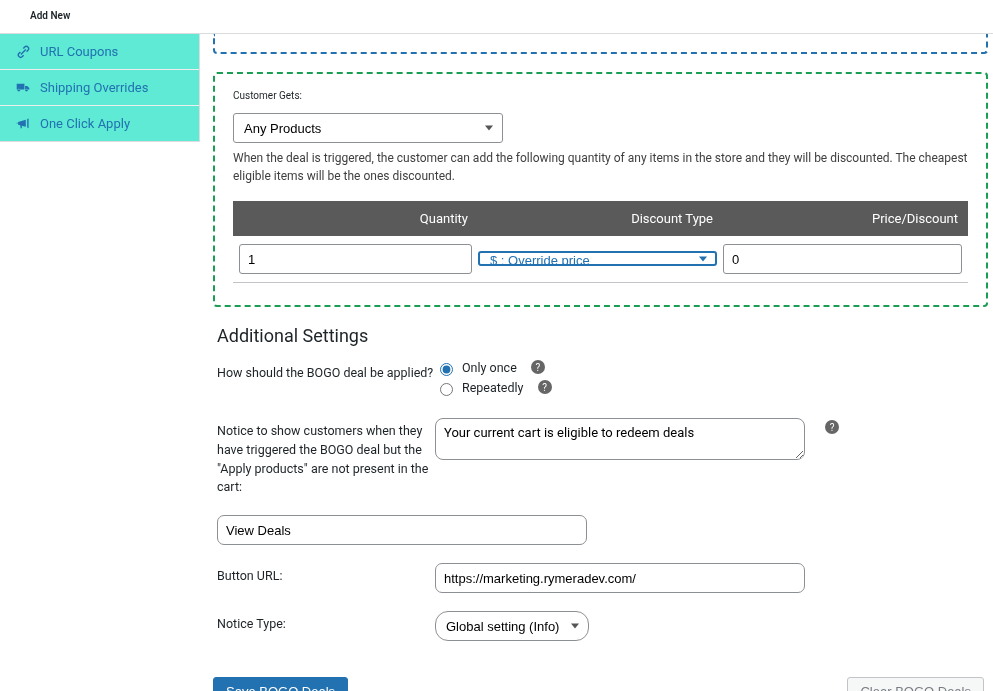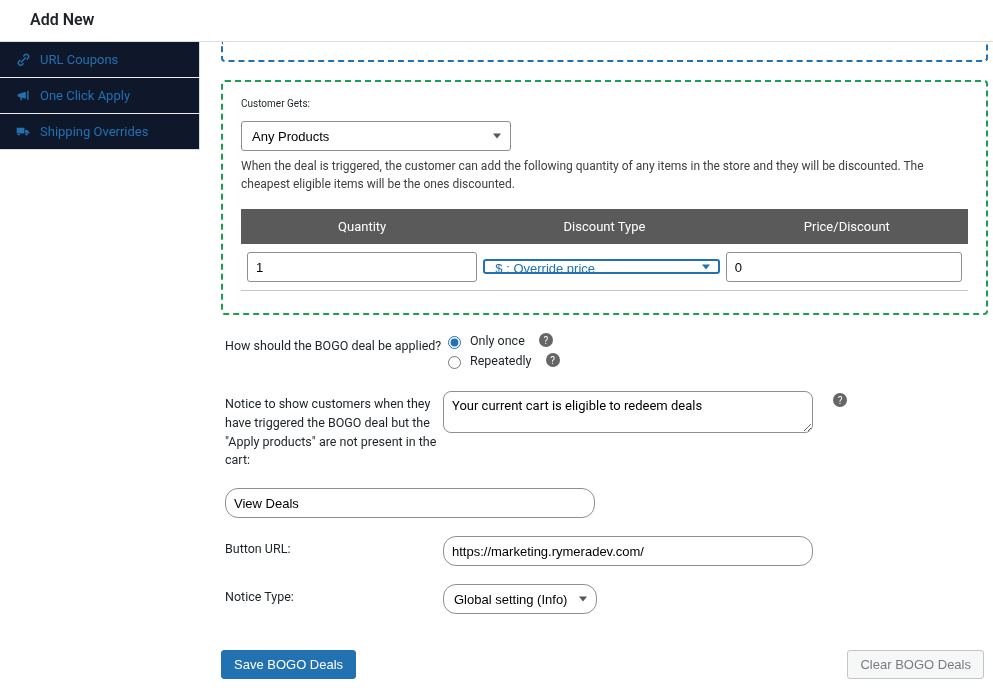--- a/index.html
+++ b/index.html
@@ -6,35 +6,35 @@
   body {
     margin: 0;
     font-family: -apple-system, BlinkMacSystemFont, "Segoe UI", Roboto, sans-serif;
     font-size: 13px;
     color: #1d2327;
     background: #fff;
   }
   .top-bar {
     padding: 10px 20px 12px 30px;
     font-weight: 600;
-    font-size: 16px;
+    font-size: 10px;
     border-bottom: 1px solid #dcdcde;
   }
   .layout {
     display: flex;
     align-items: flex-start;
   }
   .sidebar {
     width: 200px;
     flex: 0 0 200px;
-    background: #0f172a;
+    background: #5eead4;
     border: 1px solid #dcdcde;
     border-left: none;
     border-top: none;
-    margin-right: 11px;
+    margin-right: 3px;
   }
   .sidebar-item {
     display: flex;
     align-items: center;
     gap: 10px;
     padding: 10px 16px;
     border-bottom: 1px solid #eee;
     color: #2271b1;
     font-size: 13px;
     cursor: pointer;
@@ -115,21 +115,21 @@
 
   .qtable {
     width: 100%;
     border-collapse: collapse;
   }
   .qtable thead tr {
     background: #5a5a5a;
     color: #fff;
   }
   .qtable th {
-    text-align: center;
+    text-align: right;
     font-weight: 400;
     padding: 10px 10px;
     font-size: 13px;
   }
   .qtable tbody td {
     padding: 8px 6px 8px 0;
     border-bottom: 1px solid #c3c4c7;
   }
   .qtable tbody td:first-child { padding-left: 6px; }
   .qinput {
@@ -225,21 +225,21 @@
     border-radius: 8px;
     padding: 6px 8px;
     font-family: inherit;
     font-size: 13px;
     resize: both;
   }
   .text-input {
     width: 370px;
     height: 30px;
     border: 1px solid #8c8f94;
-    border-radius: 13px;
+    border-radius: 7px;
     padding: 0 8px;
     font-size: 13px;
   }
   .notice-select {
     height: 30px;
     border: 1px solid #8c8f94;
     border-radius: 13px;
     background: #fff;
     padding: 0 28px 0 10px;
     font-size: 13px;
@@ -288,32 +288,32 @@
       <span class="sidebar-icon">
         <svg viewBox="0 0 20 20" width="14" height="14">
             <path d="M17.74 2.26a4.3 4.3 0 0 0-6.08 0l-1.92 1.92 1.41 1.41 1.92-1.92a2.3 2.3 0 1 1 3.25 3.25l-1.92 1.92 1.41 1.41 1.92-1.92a4.3 4.3 0 0 0 0-6.07zM8.34 15.75a2.3 2.3 0 1 1-3.25-3.25l1.92-1.92-1.41-1.41-1.92 1.92a4.3 4.3 0 1 0 6.08 6.08l1.92-1.92-1.41-1.41zm4.95-9.9l1.41 1.41-7.07 7.07-1.41-1.41z"></path>
           </svg>
       </span>
       <span class="sidebar-label">URL Coupons</span>
     </div>
     <div class="sidebar-item">
       <span class="sidebar-icon">
         <svg viewBox="0 0 20 20" width="14" height="14">
+            <path d="M1 4h11v8H1zM13 7h3l3 3v2h-6zM4 15a2 2 0 1 0 0-4 2 2 0 0 0 0 4zm11 0a2 2 0 1 0 0-4 2 2 0 0 0 0 4z"></path>
+          </svg>
+      </span>
+      <span class="sidebar-label">Shipping Overrides</span>
+    </div>
+    <div class="sidebar-item">
+      <span class="sidebar-icon">
+        <svg viewBox="0 0 20 20" width="14" height="14">
             <path d="M18 2l-2 1v12l2 1zM14 4L3 7v4l3 .8.6 4.2h2l-.5-3.6L14 14zM2 8v2a1 1 0 0 1 0-2z"></path>
           </svg>
       </span>
       <span class="sidebar-label">One Click Apply</span>
-    </div>
-    <div class="sidebar-item">
-      <span class="sidebar-icon">
-        <svg viewBox="0 0 20 20" width="14" height="14">
-            <path d="M1 4h11v8H1zM13 7h3l3 3v2h-6zM4 15a2 2 0 1 0 0-4 2 2 0 0 0 0 4zm11 0a2 2 0 1 0 0-4 2 2 0 0 0 0 4z"></path>
-          </svg>
-      </span>
-      <span class="sidebar-label">Shipping Overrides</span>
     </div>
   </div>
 
   <div class="main">
 
     <div class="dashed-box dashed-blue"></div>
 
     <div class="dashed-box dashed-green">
       <div class="cg-title">Customer Gets:</div>
       <div class="select-wrap">
@@ -345,20 +345,21 @@
             </td>
             <td>
               <input class="qinput" type="text" value="0" style="">
             </td>
           </tr>
         </tbody>
       </table>
     </div>
 
     <div class="settings">
+      <div class="section-title">Additional Settings</div>
 
       <div class="form-row">
         <div class="form-label">How should the BOGO deal be applied?</div>
         <div class="form-control">
           <div class="radio-line">
             <input type="radio" name="apply" checked="" style="">
             <span>Only once</span>
             <span class="help-q">?</span>
           </div>
           <div class="radio-line">

